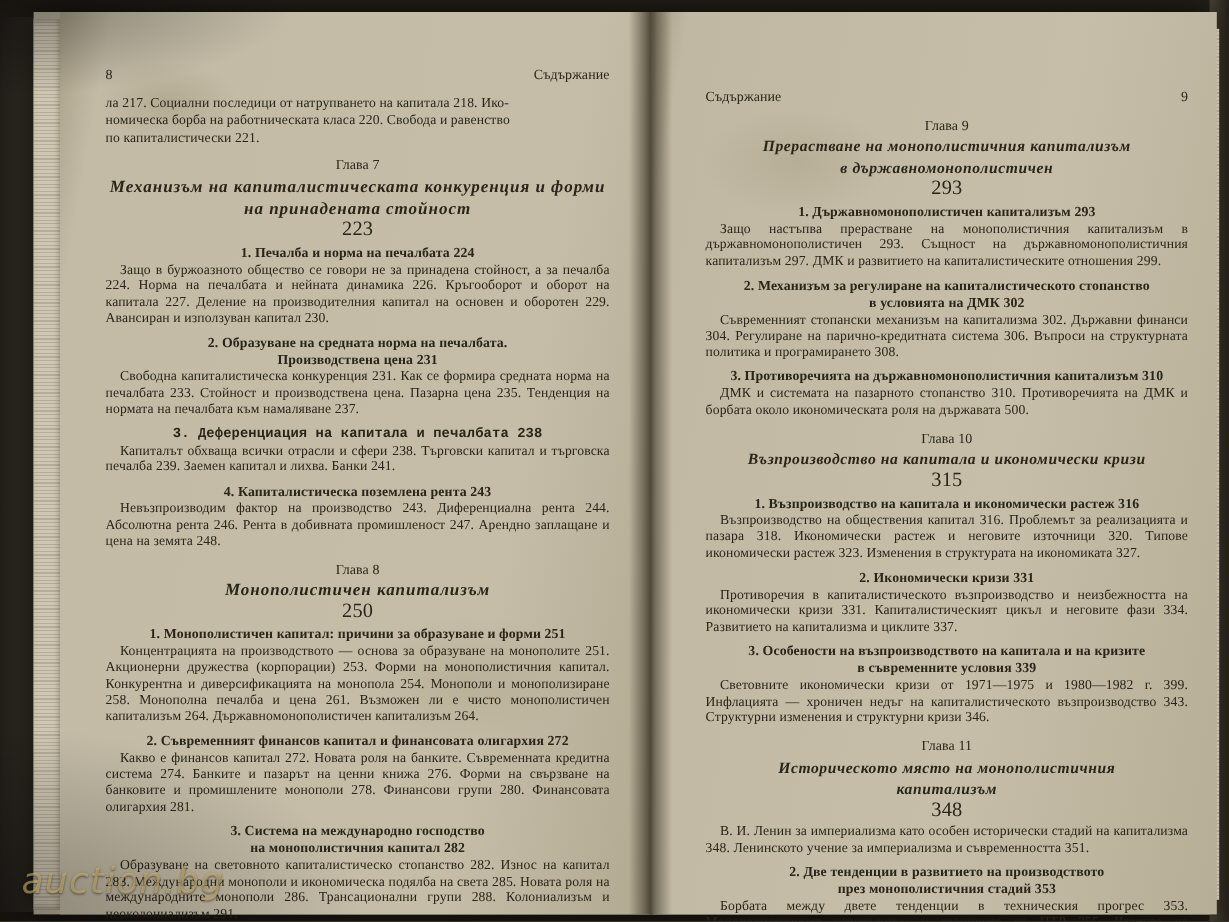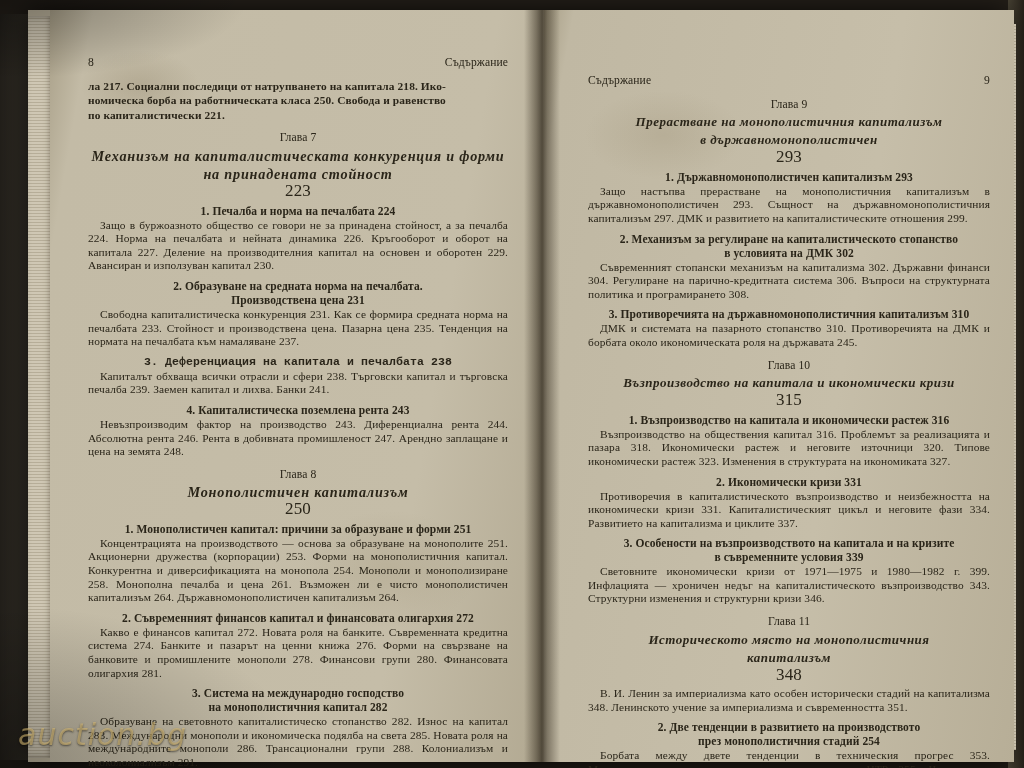--- a/index.html
+++ b/index.html
@@ -110,21 +110,21 @@
   .hdr .pg { font-weight: normal; }
   .hdr .ttl { }
   .hdr.right-hdr { justify-content: space-between; }
 
   p { margin: 0; }
   .para {
     text-align: justify;
     text-indent: 12px;
     margin-bottom: 1px;
   }
-  .para.noind { text-indent: 0; font-weight: bold; }
+  .para.noind { text-indent: 0; }
   .chap-label {
     text-align: center;
     margin-top: 9px;
     margin-bottom: 2px;
     font-size: 11.6px;
   }
   .chap-title {
     text-align: center;
     font-weight: bold;
     font-size: 14.2px;
@@ -211,21 +211,21 @@
 
     <div id="gutter"></div>
 
     <div class="col" id="text-left">
       <div class="hdr">
         <span class="pg">8</span>
         <span class="ttl">Съдържание</span>
       </div>
 
       <p class="para noind">ла 217. Социални последици от натрупването на капитала 218. Ико-</p>
-      <p class="para noind">номическа борба на работническата класа 250. Свобода и равенство</p>
+      <p class="para noind">номическа борба на работническата класа 220. Свобода и равенство</p>
       <p class="para noind">по капиталистически 221.</p>
 
       <div class="chap-label">Глава 7</div>
       <div class="chap-title" style="white-space:pre-line;">Механизъм на капиталистическата конкуренция и форми
 на принадената стойност</div>
       <div class="chap-page">223</div>
 
       <div class="sect" style="white-space:pre-line;">1. Печалба и норма на печалбата  224</div>
       <p class="para">Защо в буржоазното общество се говори не за принадена стойност, а за печалба 224. Норма на печалбата и нейната динамика 226. Кръгооборот и оборот на капитала 227. Деление на производителния капитал на основен и оборотен 229. Авансиран и използуван капитал 230.</p>
 
@@ -266,21 +266,21 @@
       <div class="chap-page">293</div>
 
       <div class="sect" style="white-space:pre-line;">1. Държавномонополистичен капитализъм  293</div>
       <p class="para">Защо настъпва прерастване на монополистичния капитализъм в държавномонополистичен 293. Същност на държавномонополистичния капитализъм 297. ДМК и развитието на капиталистическите отношения 299.</p>
 
       <div class="sect" style="white-space:pre-line;">2. Механизъм за регулиране на капиталистическото стопанство
 в условията на ДМК  302</div>
       <p class="para">Съвременният стопански механизъм на капитализма 302. Държавни финанси 304. Регулиране на парично-кредитната система 306. Въпроси на структурната политика и програмирането 308.</p>
 
       <div class="sect" style="white-space:pre-line;">3. Противоречията на държавномонополистичния капитализъм 310</div>
-      <p class="para">ДМК и системата на пазарното стопанство 310. Противоречията на ДМК и борбата около икономическата роля на държавата 245.</p>
+      <p class="para">ДМК и системата на пазарното стопанство 310. Противоречията на ДМК и борбата около икономическата роля на държавата 500.</p>
 
       <div class="chap-label">Глава 10</div>
       <div class="chap-title sm" style="white-space:pre-line;">Възпроизводство на капитала и икономически кризи</div>
       <div class="chap-page">315</div>
 
       <div class="sect" style="white-space:pre-line;">1. Възпроизводство на капитала и икономически растеж  316</div>
       <p class="para">Възпроизводство на обществения капитал 316. Проблемът за реализацията и пазара 318. Икономически растеж и неговите източници 320. Типове икономически растеж 323. Изменения в структурата на икономиката 327.</p>
 
       <div class="sect" style="white-space:pre-line;">2. Икономически кризи  331</div>
       <p class="para">Противоречия в капиталистическото възпроизводство и неизбежността на икономически кризи 331. Капиталистическият цикъл и неговите фази 334. Развитието на капитализма и циклите 337.</p>
@@ -290,21 +290,21 @@
       <p class="para">Световните икономически кризи от 1971—1975 и 1980—1982 г. 399. Инфлацията — хроничен недъг на капиталистическото възпроизводство 343. Структурни изменения и структурни кризи 346.</p>
 
       <div class="chap-label">Глава 11</div>
       <div class="chap-title sm" style="white-space:pre-line;">Историческото място на монополистичния
 капитализъм</div>
       <div class="chap-page">348</div>
 
       <p class="para">В. И. Ленин за империализма като особен исторически стадий на капитализма 348. Ленинското учение за империализма и съвременността 351.</p>
 
       <div class="sect" style="white-space:pre-line;">2. Две тенденции в развитието на производството
-през монополистичния стадий  254</div>
+през монополистичния стадий  353</div>
       <p class="para">Борбата между двете тенденции в техническия прогрес 353. Монополистичният капитализъм и границите на НТР 355. Чертите на паразитизма 356.</p>
     </div>
   </div>
 
   <div class="shade-tl"></div>
   <div class="shade-bl"></div>
 
   <div id="watermark">auction.bg</div>
 </div>
 

